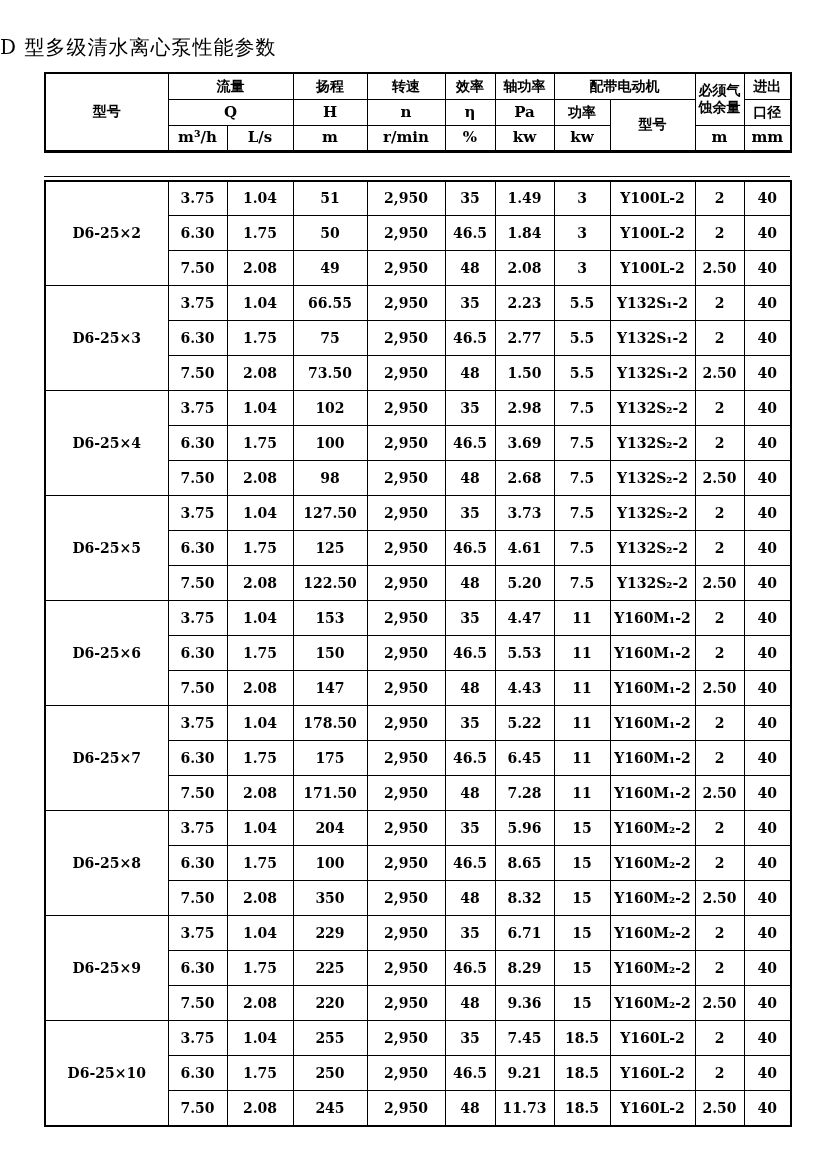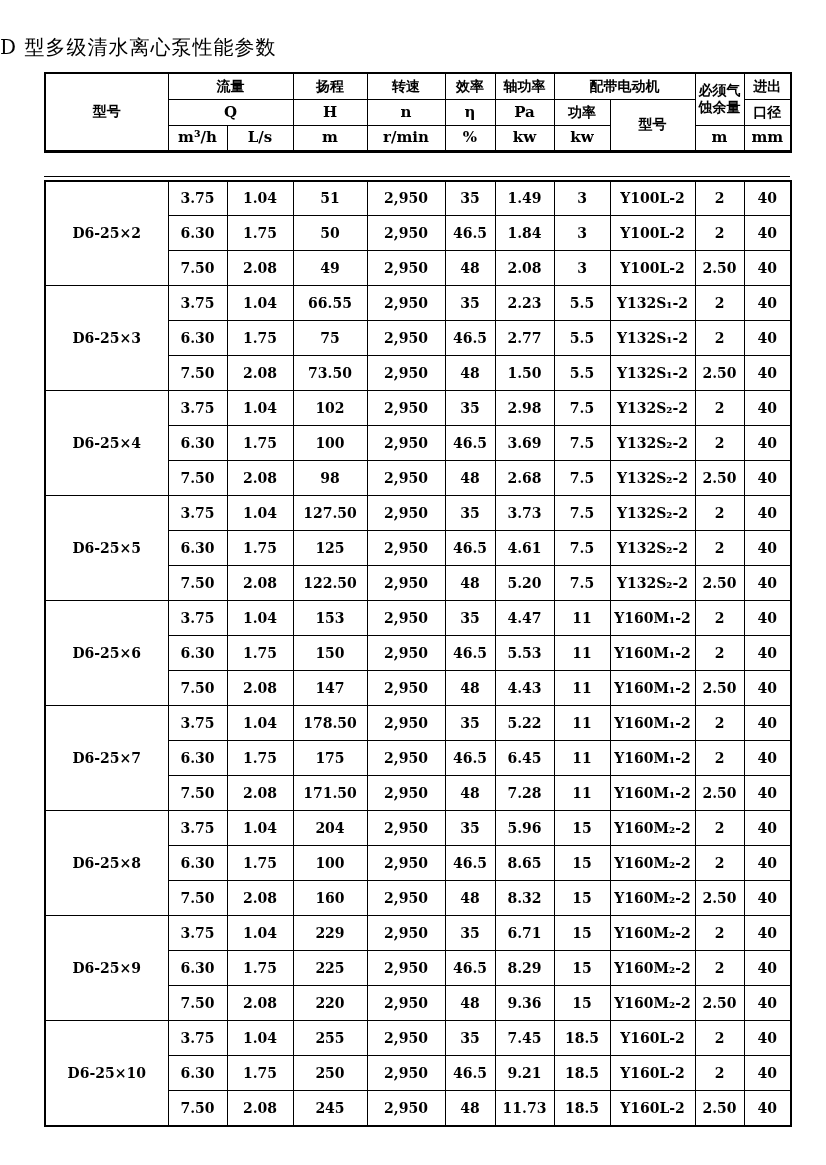--- a/index.html
+++ b/index.html
@@ -374,21 +374,21 @@
               <td>46.5</td>
               <td>8.65</td>
               <td>15</td>
               <td>Y160M₂-2</td>
               <td>2</td>
               <td>40</td>
             </tr>
             <tr>
               <td>7.50</td>
               <td>2.08</td>
-              <td>160</td>
+              <td>350</td>
               <td>2,950</td>
               <td>48</td>
               <td>8.32</td>
               <td>15</td>
               <td>Y160M₂-2</td>
               <td>2.50</td>
               <td>40</td>
             </tr>
             <tr>
               <td rowspan="3">D6-25×9</td>

